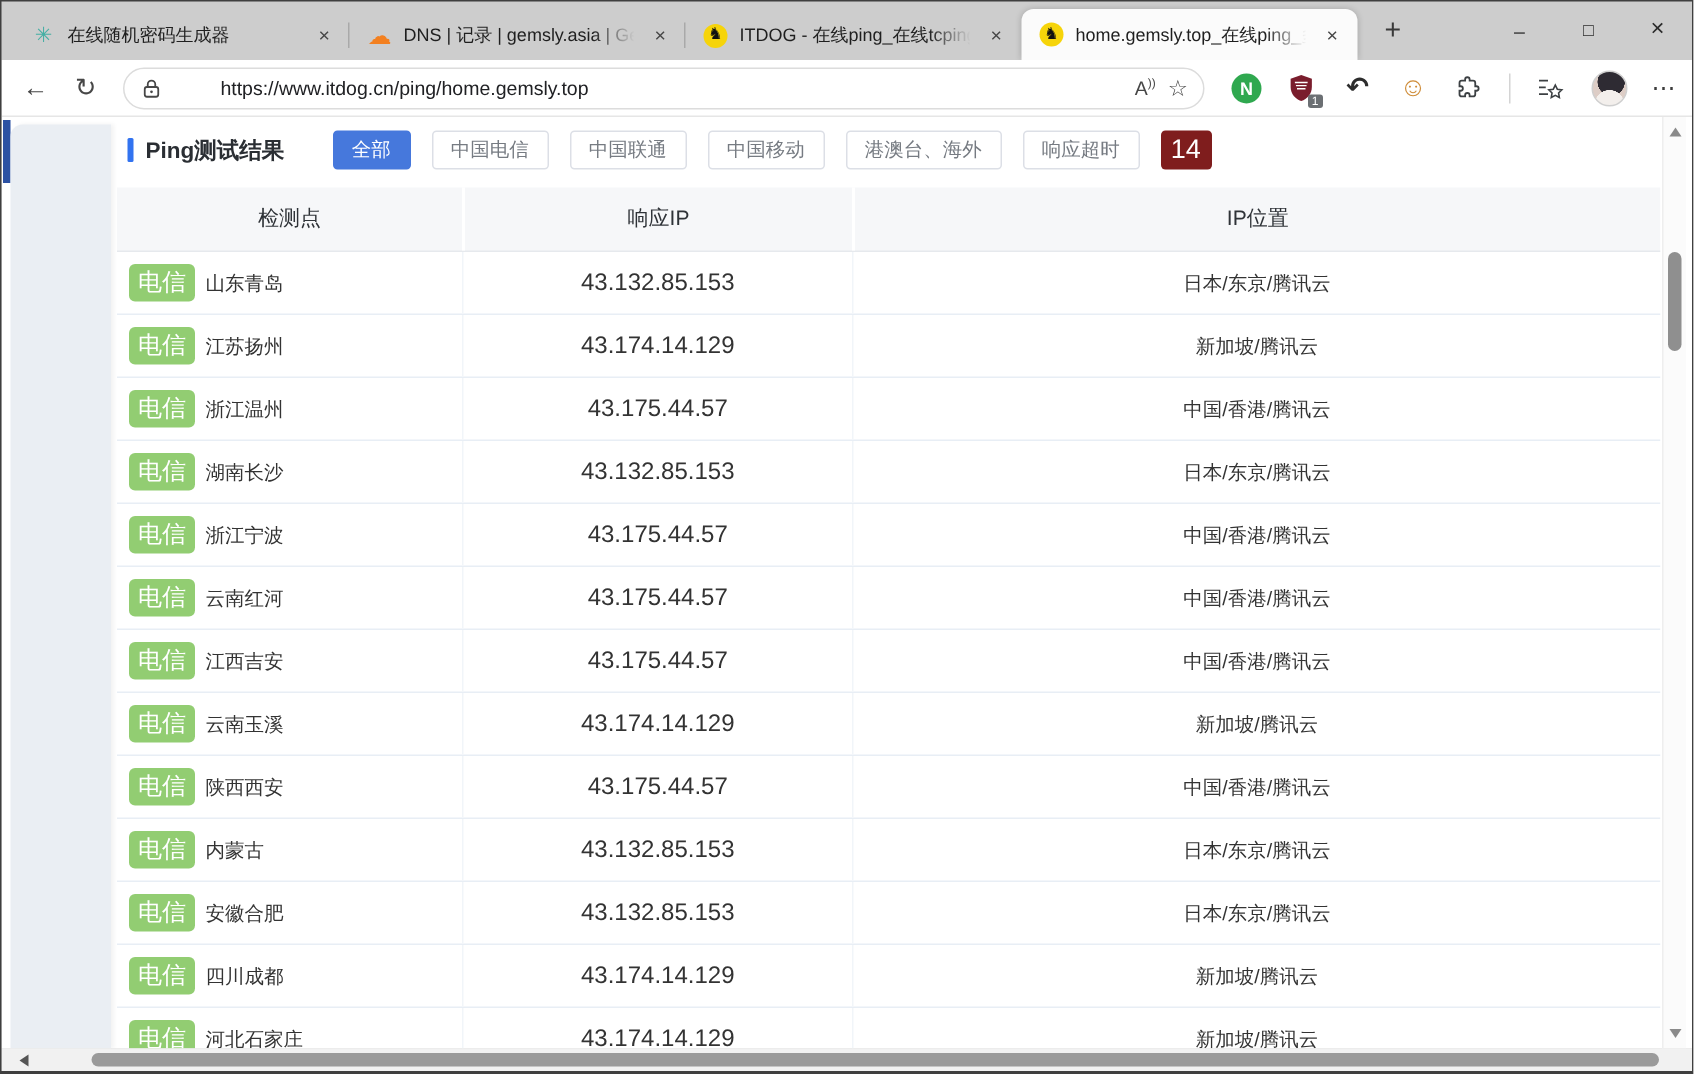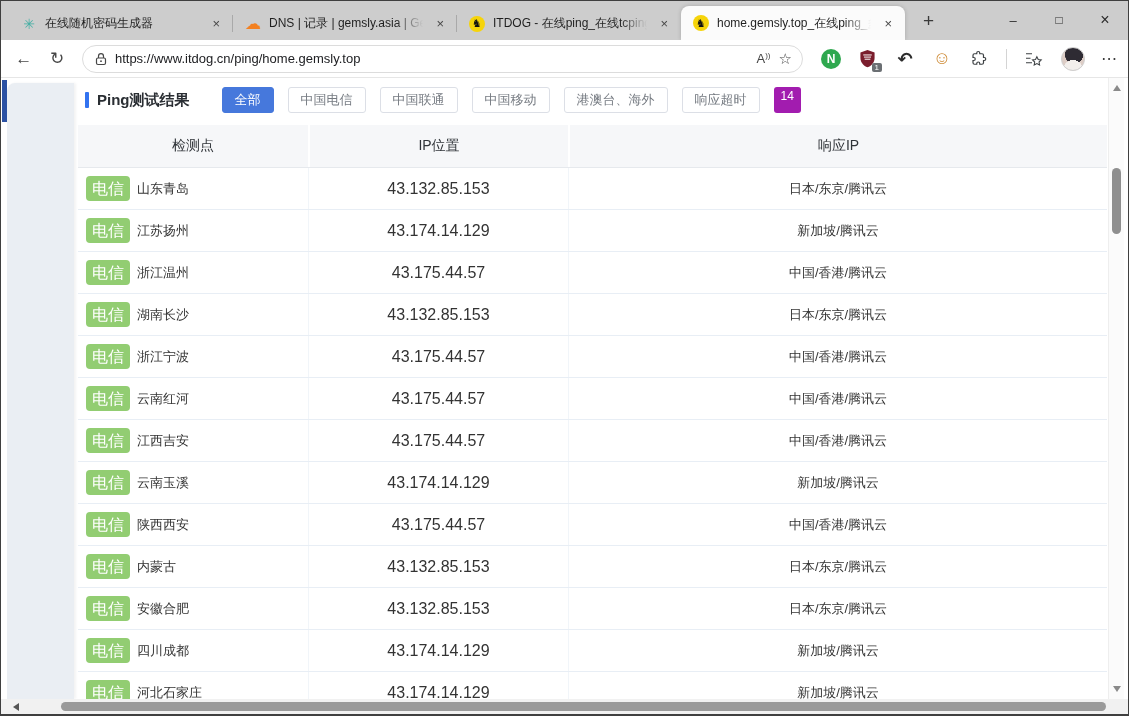--- a/index.html
+++ b/index.html
@@ -21,21 +21,21 @@
   .fav-cloud { color:#f38020; font-size:16px; }
   .fav-dog { background:#f6d40a; border-radius:50%; color:#111; font-size:11px; line-height:1; }
   .newtab { font-size:19px; color:#3a3a3a; margin:0 0 8px 10px; padding:0 8px; }
   .wincontrols { position:absolute; top:1px; right:1px; height:38px; display:flex; z-index:95; }
   .winbtn { width:46px; height:100%; display:flex; align-items:center; justify-content:center; font-size:13px; color:#2c2c2c; }
 
   
   .toolbar { position:absolute; top:40px; left:1px; right:1px; height:38px; background:#fff; border-bottom:1px solid #e6e6e6; display:flex; align-items:center; }
   .navbtn { width:34px; text-align:center; font-size:17px; color:#474747; }
   .pill { margin-left:8px; width:732px; height:28px; background:#fff; border:1px solid #dcdcdc; border-radius:15px; display:flex; align-items:center; padding:0 10px 0 12px; gap:8px; }
-  .url { flex:1; font-size:13px; color:#202124; white-space:nowrap; overflow:hidden; }
+  .url { flex:1; font-size:13px; color:#202124; white-space:nowrap; overflow:hidden;margin-left:32px; }
   .pill-ico { font-size:13px; color:#474747; }
   .readaloud sup { font-size:8px; }
   .extrow { display:flex; align-items:center; gap:17px; margin-left:18px; }
   .ext { width:20px; height:20px; display:flex; align-items:center; justify-content:center; position:relative; }
   .ext-n { background:#2fa84f; border-radius:50%; color:#fff; font-size:12px; font-weight:bold; }
   .ublock-badge { position:absolute; right:-4px; bottom:-3px; background:#6b6f73; color:#fff; font-size:8px; padding:0 3px; border-radius:2px; }
   .ext-arrow { color:#2d2d2d; font-size:18px; font-weight:bold; }
   .ext-face { color:#cf8d3a; font-size:18px; }
   .vsep { width:1px; height:20px; background:#d4d4d4; }
   .avatar { width:24px; height:24px; border-radius:50%; background:
@@ -49,21 +49,21 @@
   .blue-sliver { position:absolute; left:1px; top:2px; width:5px; height:42px; background:#2b51a3; }
   .left-strip { position:absolute; left:6px; top:5px; width:67px; bottom:0; background:#eaeef3; border-radius:8px 0 0 0; box-shadow:2px 0 3px rgba(0,0,0,.05); }
   .main { position:absolute; left:77px; top:0; right:21px; bottom:0; overflow:hidden; }
 
   .title-row { display:flex; align-items:center; padding:6px 0 0 7px; height:38px; }
   .title-bar { width:4px; height:16px; background:#3273f0; border-radius:1px; }
   .section-title { font-size:15px; font-weight:700; color:#2a2e33; margin-left:8px; }
   .filters { display:flex; gap:14px; margin-left:32px; }
   .fbtn { font-size:13px; color:#767b82; background:#fff; border:1px solid #dcdfe6; border-radius:3px; padding:3px 12px; white-space:nowrap; }
   .fbtn.active { background:#4678dc; border-color:#4678dc; color:#fff; }
-  .count-badge { background:#a21caf; color:#fff; font-size:12px; padding:2px 7px; border-radius:3px; }
+  .count-badge { background:#7f1d1d; color:#fff; font-size:18px; padding:2px 7px; border-radius:3px; }
 
   .table { margin-top:9px; }
   .thead, .trow { display:grid; grid-template-columns:230px 260px 1fr; }
   .thead { background:#f6f7f9; border-bottom:1px solid #e6e9ed; }
   .th { height:42px; display:flex; align-items:center; justify-content:center; font-size:14px; font-weight:400; color:#2f3338; }
   .th + .th { border-left:2px solid #fff; }
   .trow { border-bottom:1px solid #e8eef5; }
   .td { height:41px; display:flex; align-items:center; justify-content:center; font-size:16px; color:#333; }
   .td + .td { border-left:1px solid #f1f5f9; }
   .td.node-cell { justify-content:flex-start; padding-left:8px; gap:7px; font-size:13px; }
@@ -173,22 +173,22 @@
         <button class="fbtn">中国移动</button>
         <button class="fbtn">港澳台、海外</button>
         <button class="fbtn">响应超时</button>
         <span class="count-badge">14</span>
       </div>
     </div>
 
     <div class="table">
       <div class="thead">
         <div class="th">检测点</div>
+        <div class="th">响应IP</div>
         <div class="th">IP位置</div>
-        <div class="th">响应IP</div>
       </div>
       <div>
 
           <div class="trow">
             <div class="td node-cell">
               <span class="carrier-badge">电信</span>
               <span>山东青岛</span>
             </div>
             <div class="td">43.132.85.153</div>
             <div class="td loc">日本/东京/腾讯云</div>

